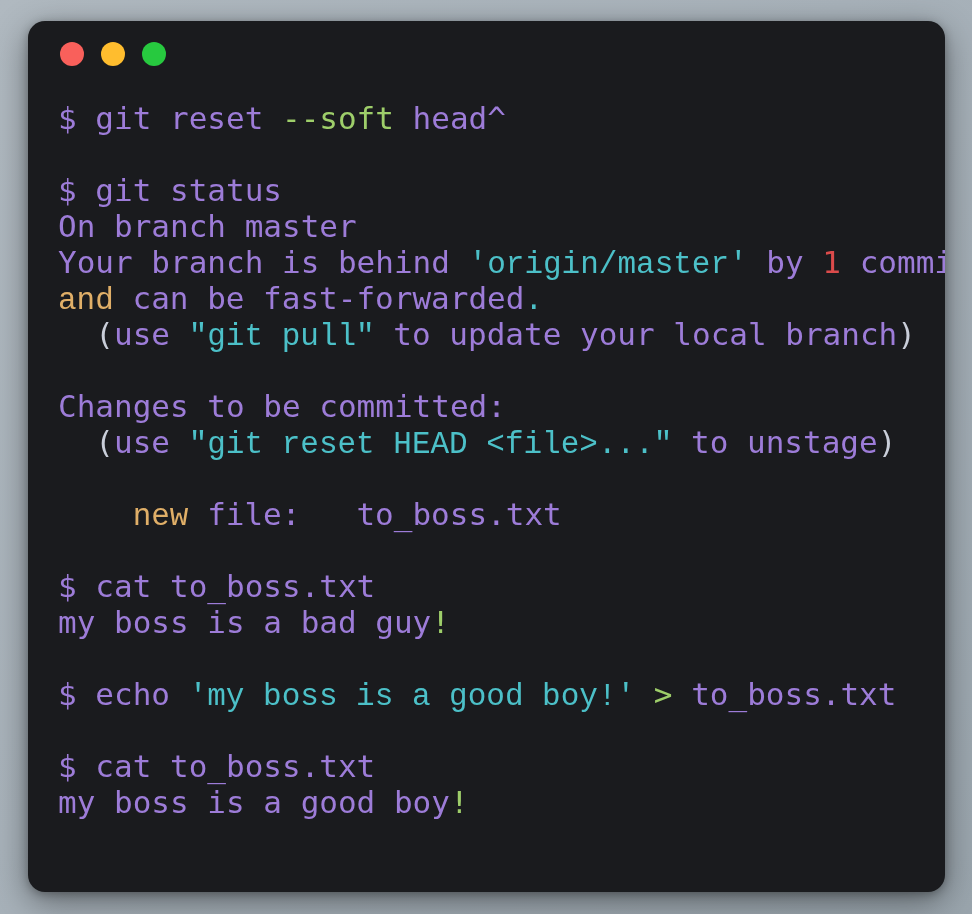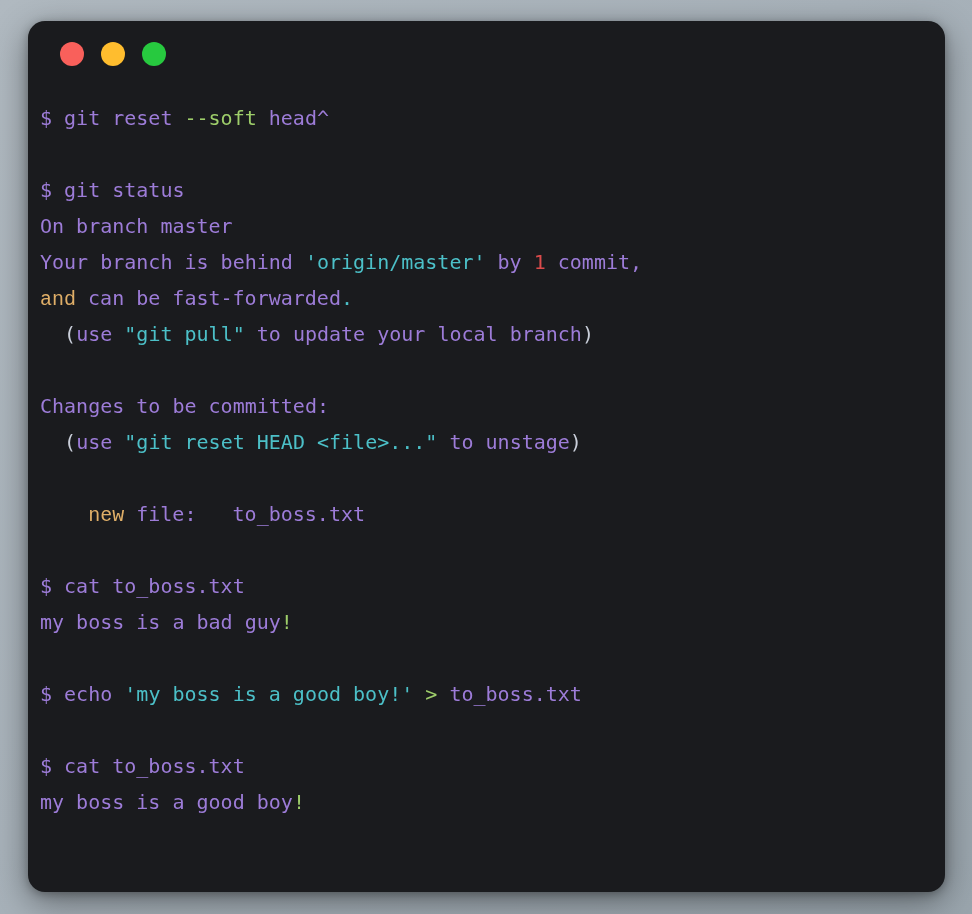--- a/index.html
+++ b/index.html
@@ -46,37 +46,37 @@
     height: 24px;
     border-radius: 50%;
     margin-right: 17px;
     flex: 0 0 auto;
   }
   .dot-close  { background: #f9605b; }
   .dot-min    { background: #ffbd2e; }
   .dot-max    { background: #27c93f; }
 
   .terminal-body {
-    padding: 13px 0 0 12px;
+    padding: 13px 0 0 30px;
     font-family: "DejaVu Sans Mono", "Liberation Mono", monospace;
-    font-size: 20px;
+    font-size: 31px;
     line-height: 36px;
     letter-spacing: 0px;
     white-space: pre;
     color: #9d7cd8;
   }
 
   .line {
     height: 36px;
     white-space: pre;
   }
   .line.blank { height: 36px; }
 
   .c-purple { color: #9d7cd8; }
-  .c-cyan   { color: #4cc0c8; }
+  .c-cyan   { color: #4cc0c8; font-family: Liberation Mono, monospace; }
   .c-green  { color: #9ece6a; }
   .c-yellow { color: #e0af68; }
   .c-red    { color: #db4b4b; }
   .c-white  { color: #c9ced9; }
 </style>
 <style>.c-purple{color:#9d7cd8;}.c-cyan{color:#4cc0c8;}.c-green{color:#9ece6a;}.c-yellow{color:#e0af68;font-family:Liberation Mono, monospace;}.c-red{color:#db4b4b;}.c-white{color:#c9ced9;}.terminal-window{background:#1a1b1e;}</style></head>
 <body>
 
 <div id="app-root">
 

